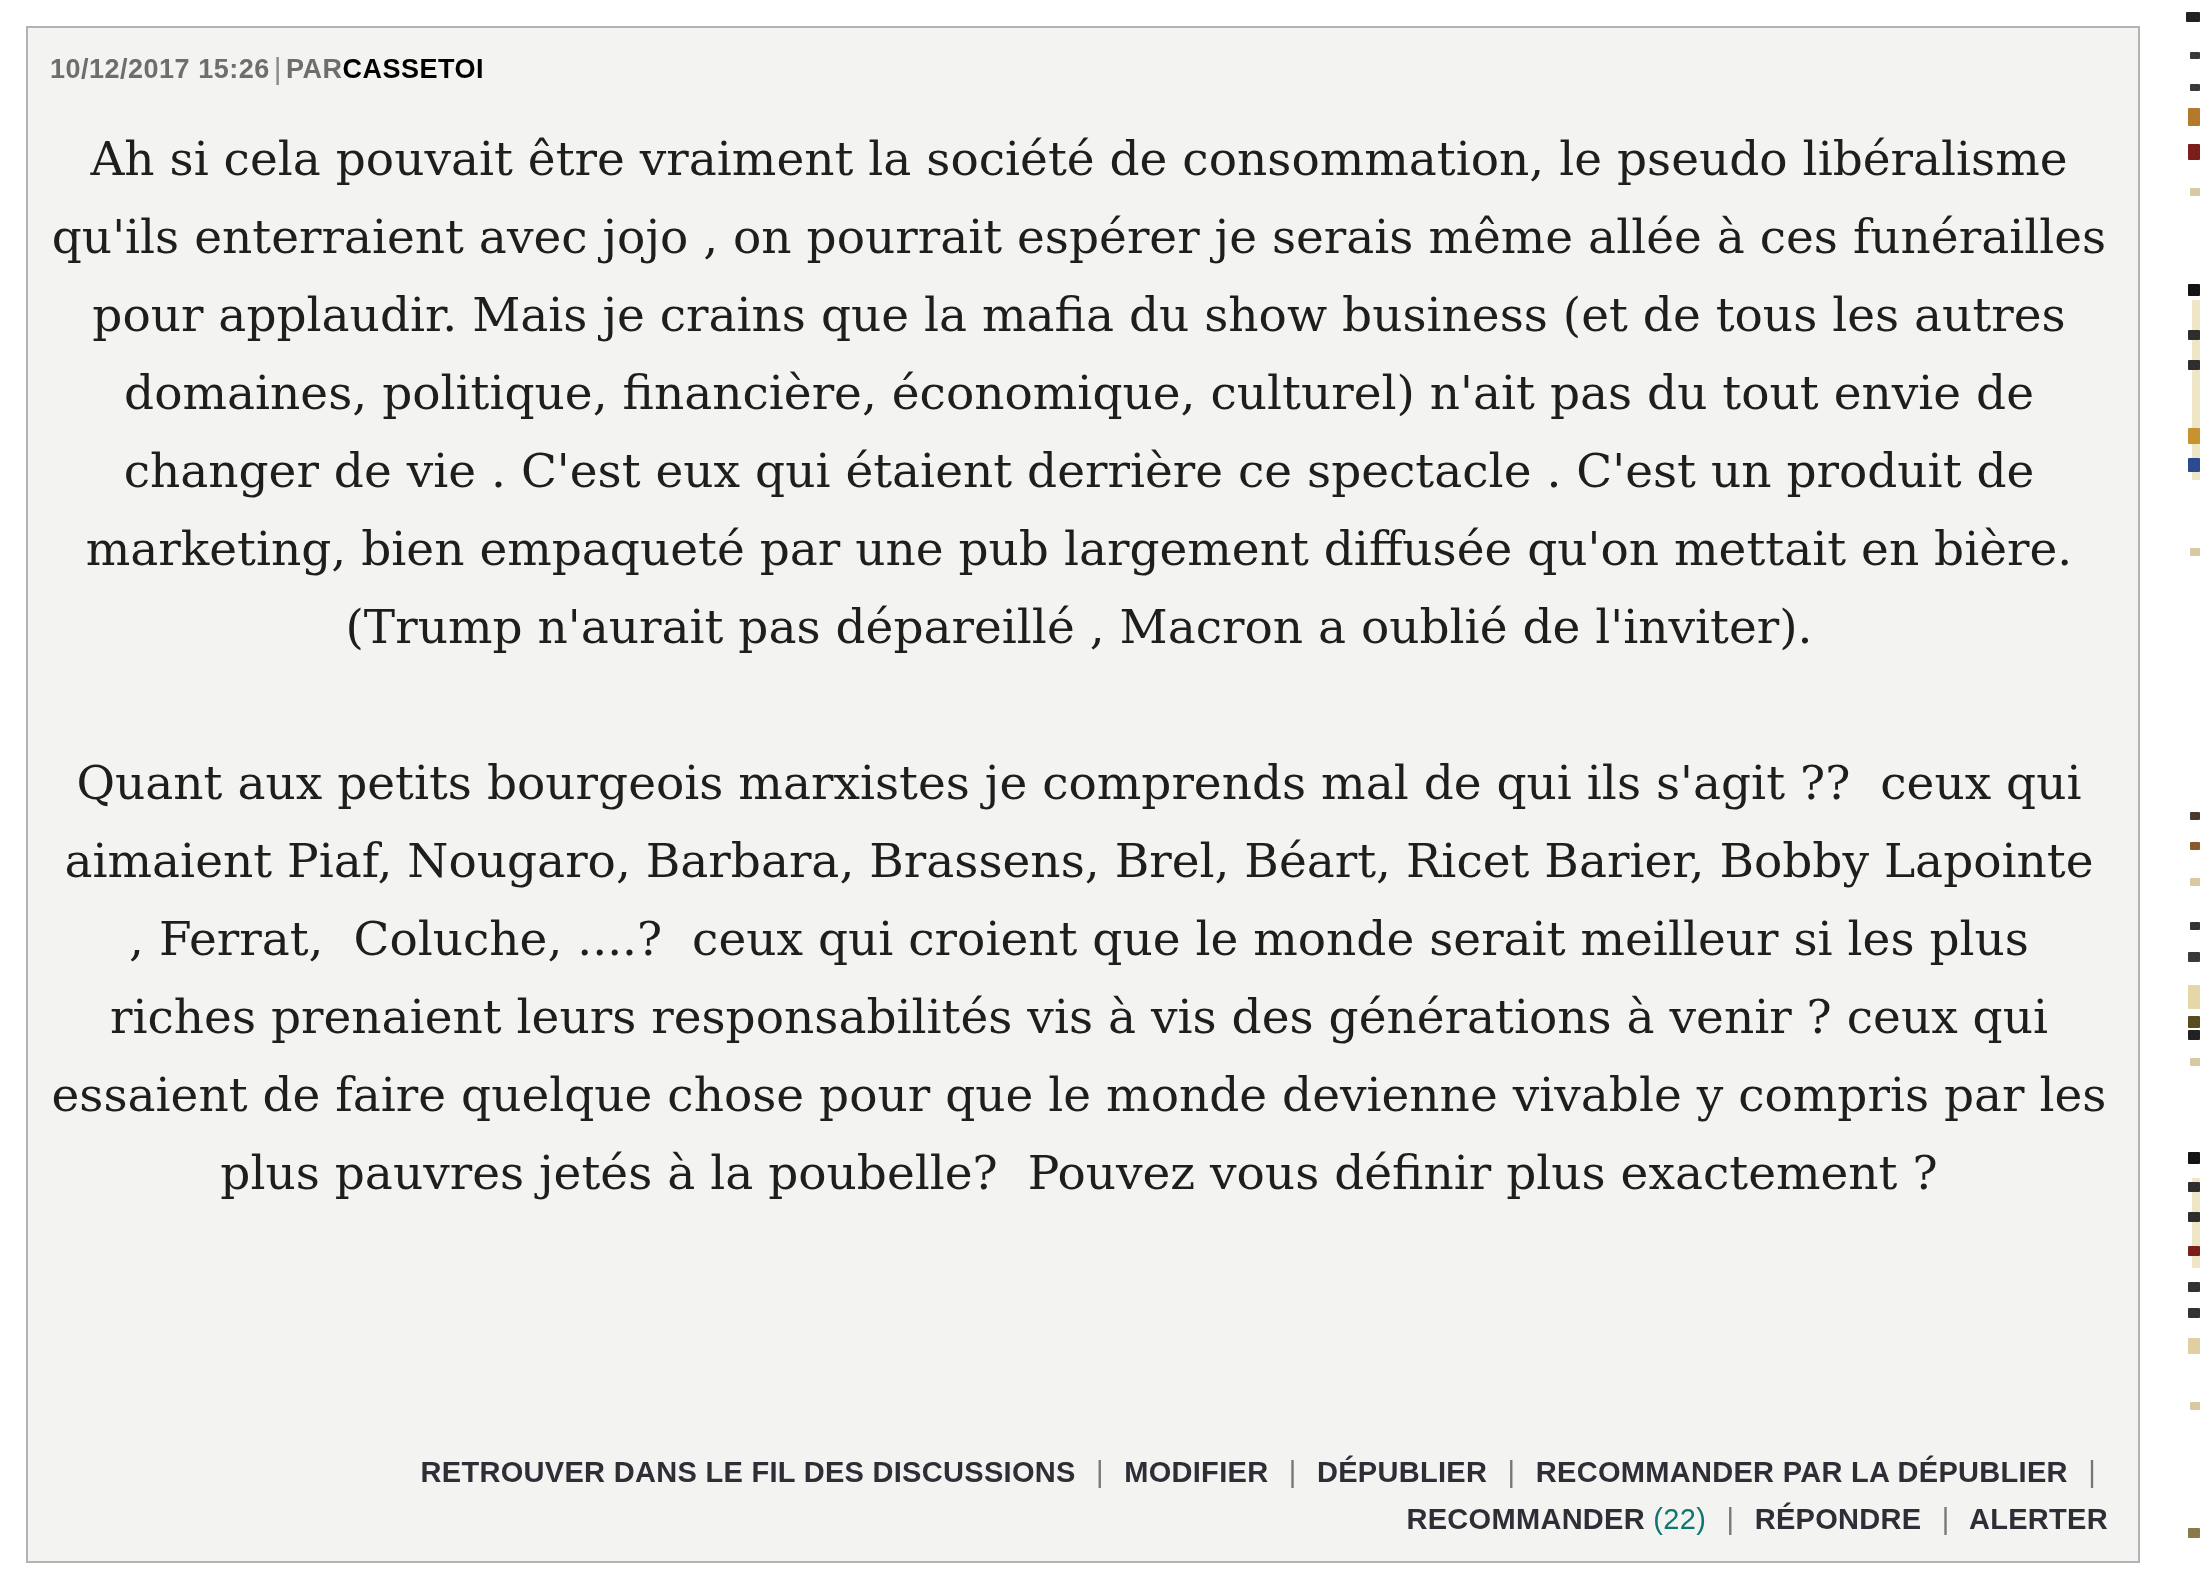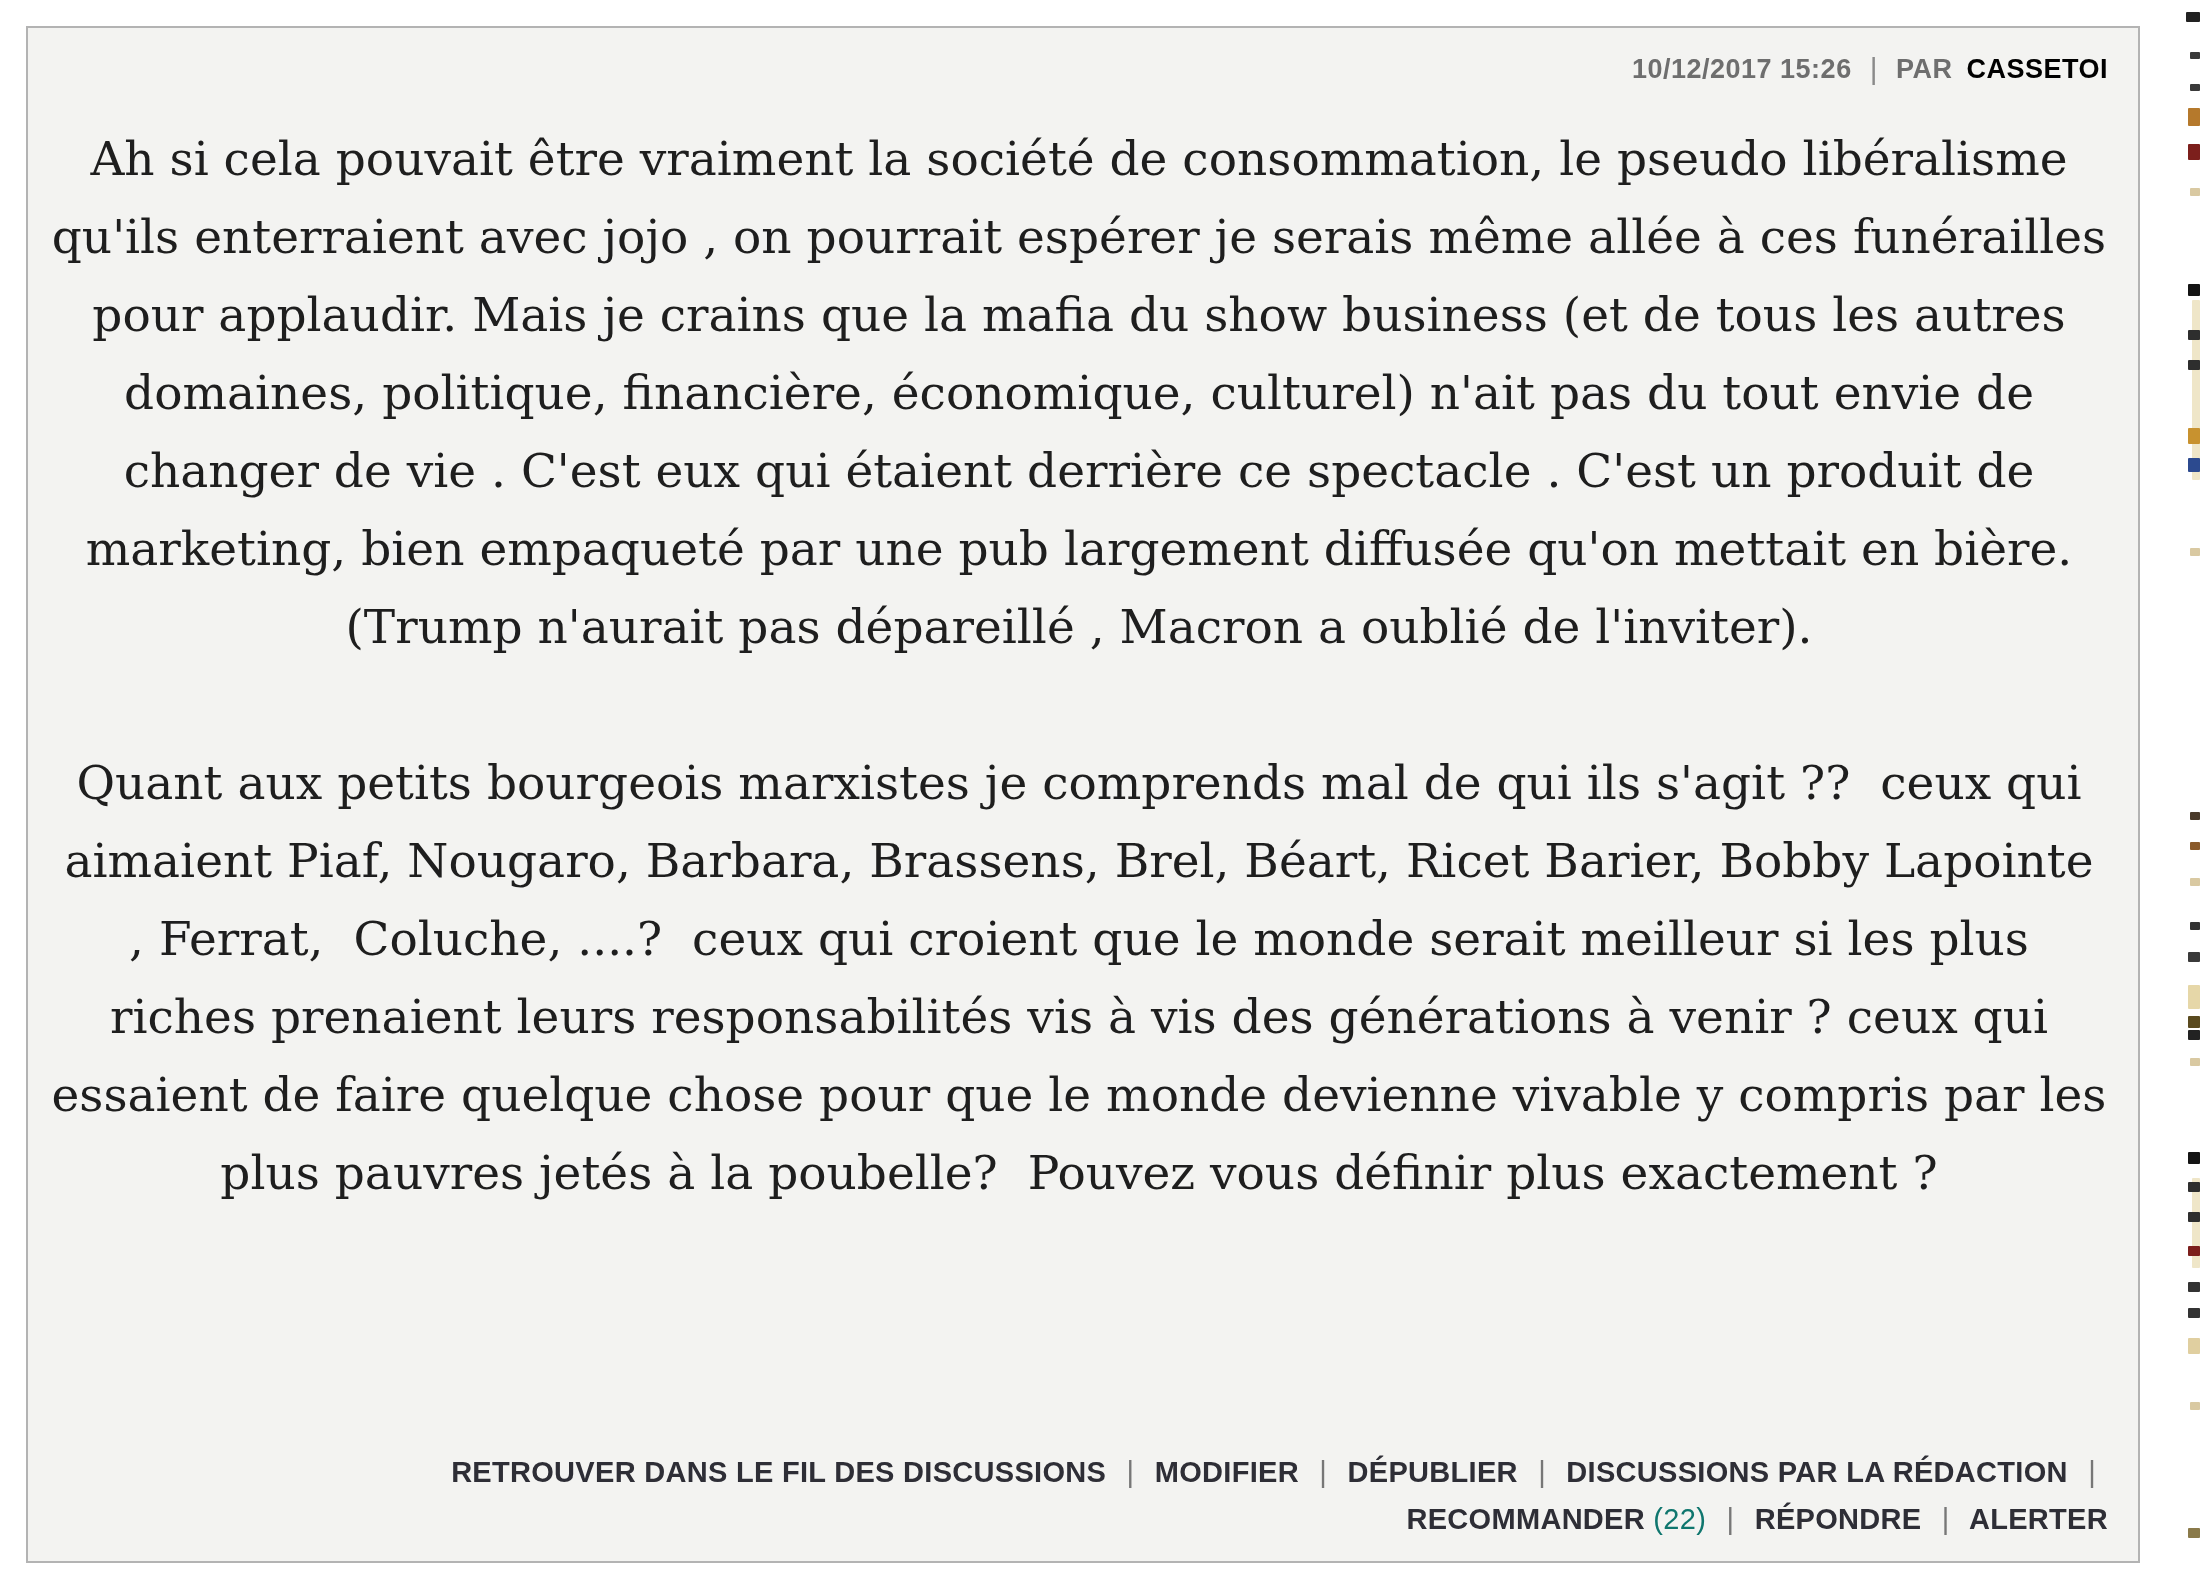--- a/index.html
+++ b/index.html
@@ -7,21 +7,21 @@
     width:2200px;height:1589px;position:relative;background:#ffffff;
     font-family:"Liberation Sans",sans-serif;overflow:hidden;
   }
   .comment-card{
     position:absolute;left:26px;top:26px;width:2114px;height:1537px;
     box-sizing:border-box;background:#f3f3f1;border:2px solid #b3b3b3;
     padding:24px 30px 18px 22px;
   }
   .comment-header{
     font-size:27px;font-weight:bold;color:#6e6e6e;letter-spacing:.5px;
-    display:flex;align-items:center;gap:14px;justify-content:flex-end;
+    display:flex;align-items:center;gap:0;
   }
   .comment-header .hsep{color:#8a8a8a;font-weight:normal;font-size:30px;margin:0 4px;}
   .comment-header .author{color:#000000;text-decoration:none;cursor:pointer;}
   .comment-body{
     margin-top:34px;
     font-family:"DejaVu Serif",serif;
     font-size:47px;line-height:78px;color:#1e1e1e;text-align:center;
   }
   .comment-body p{margin:0 0 78px 0;white-space:pre-wrap;}
   .comment-body p:last-child{margin-bottom:0;}
@@ -56,21 +56,21 @@
   </div>
 
   <div class="comment-actions">
     <div class="actions-line">
       <a>RETROUVER DANS LE FIL DES DISCUSSIONS</a>
       <span class="sep">|</span>
       <a>MODIFIER</a>
       <span class="sep">|</span>
       <a>DÉPUBLIER</a>
       <span class="sep">|</span>
-      <a>DISCUSSIONS PAR LA RÉDACTION</a>
+      <a>RECOMMANDER PAR LA DÉPUBLIER</a>
       <span class="sep">|</span>
     </div>
     <div class="actions-line">
       <a><span>RECOMMANDER</span> <span class="count">(22)</span></a>
       <span class="sep">|</span>
       <a>RÉPONDRE</a>
       <span class="sep">|</span>
       <a>ALERTER</a>
     </div>
   </div>

